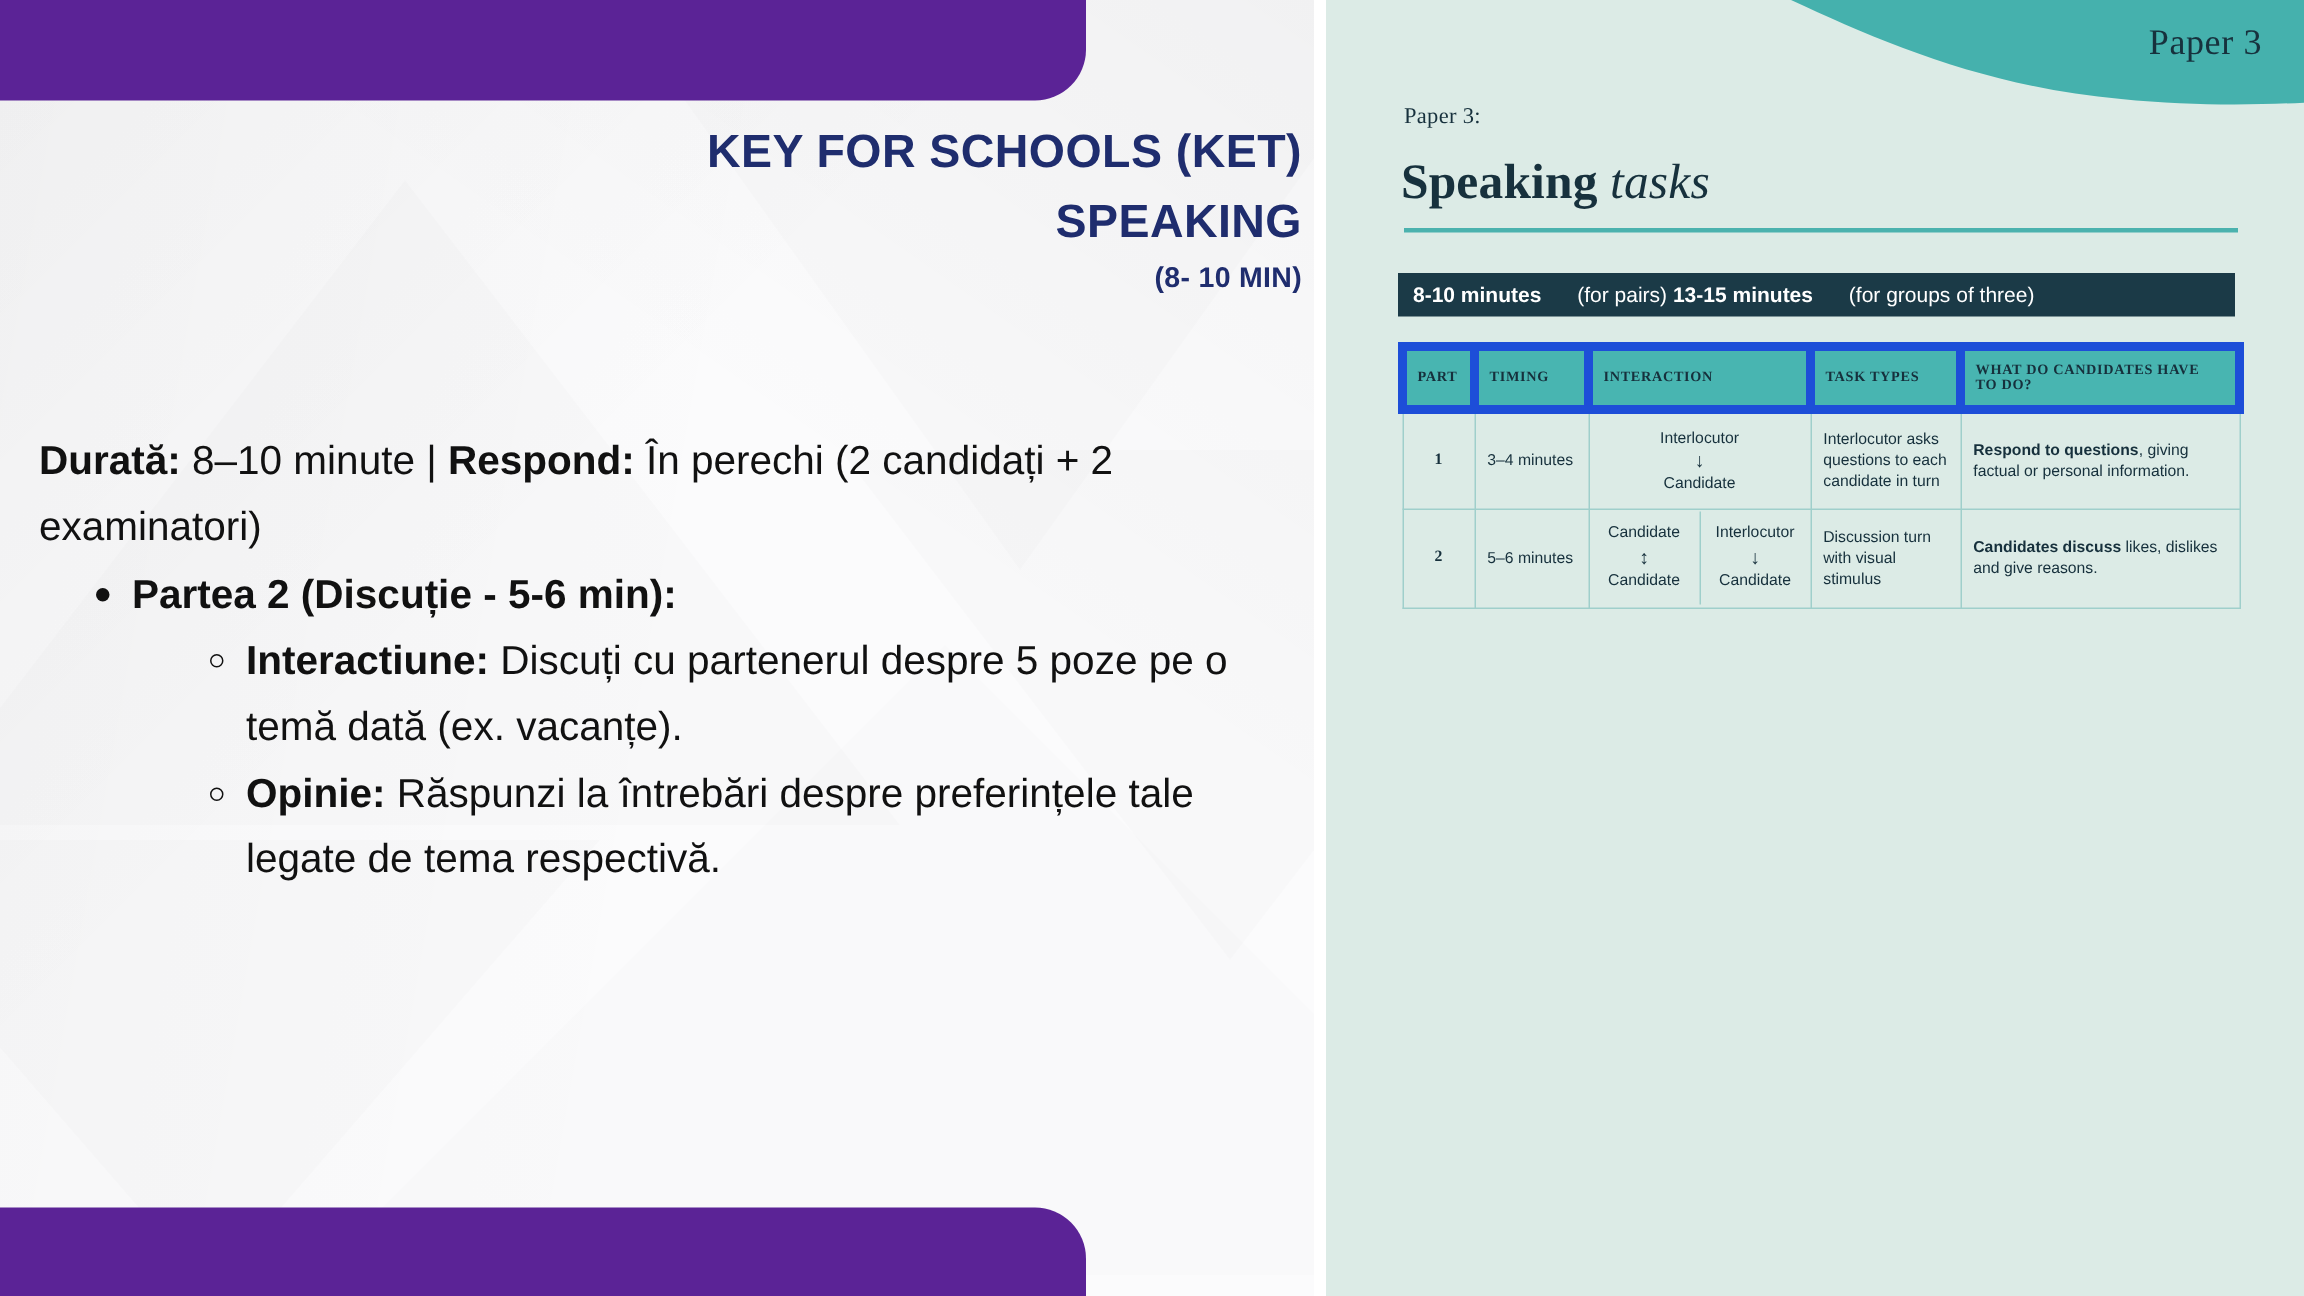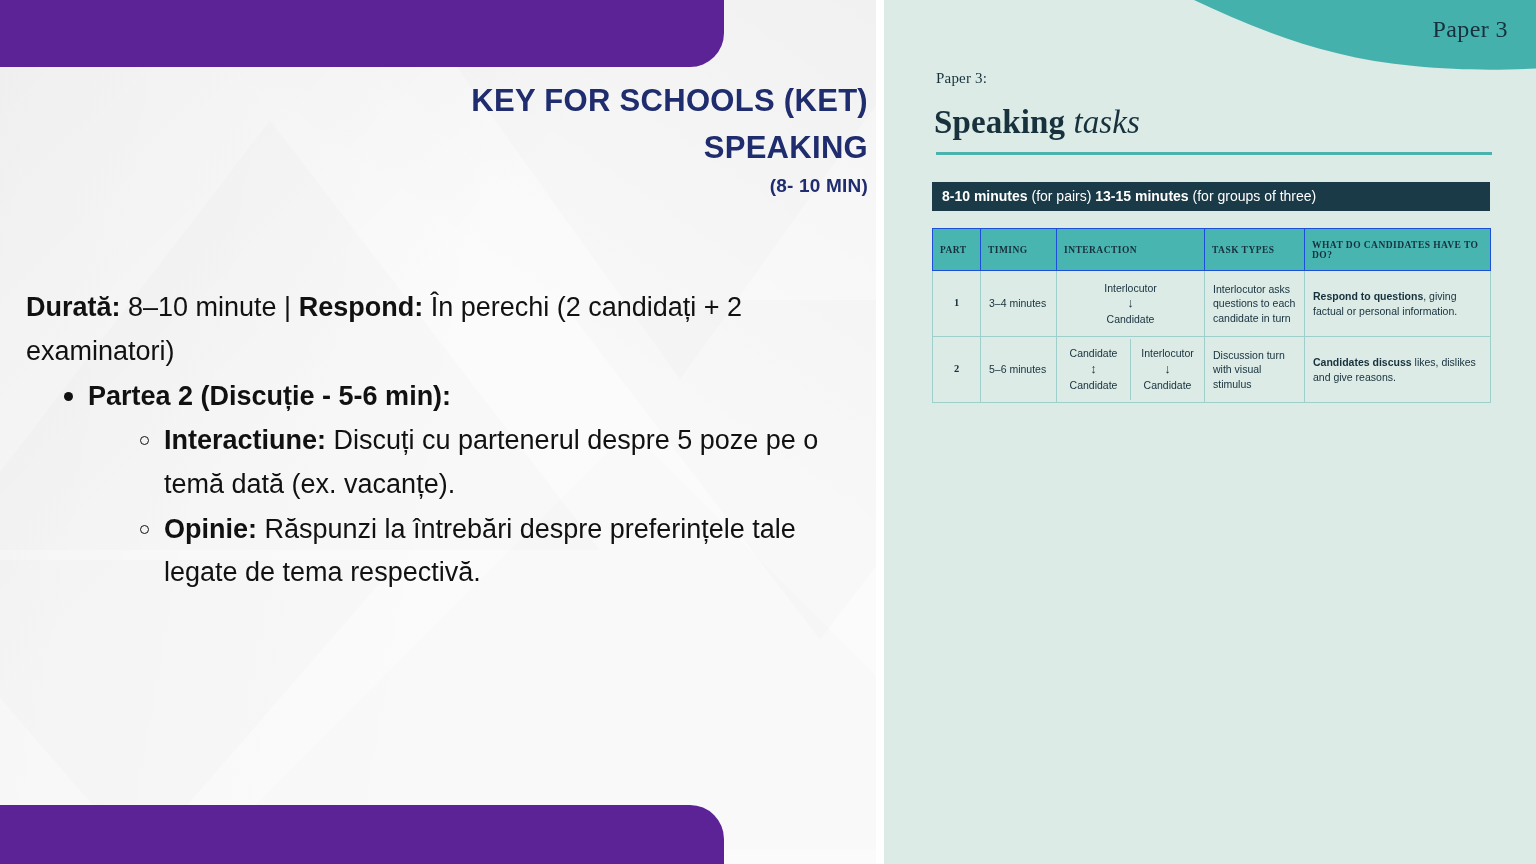--- a/index.html
+++ b/index.html
@@ -102,35 +102,35 @@
     position:absolute;left:52px;top:152px;width:556px;height:3px;background:#4BB2AE;
   }
 
   .time-banner{
     position:absolute;left:48px;top:182px;width:558px;height:29px;
     background:#1B3A47;color:#ffffff;
     font-size:14px;line-height:29px;padding-left:10px;box-sizing:border-box;
     white-space:nowrap;
   }
   .time-banner b{font-weight:bold;}
-  .time-banner span.lt{font-weight:normal;}
+  .time-banner span.lt{font-weight:normal;margin-left:20px;}
 
   
   .spec-table{
     position:absolute;left:48px;top:228px;width:558px;
     border-collapse:collapse;table-layout:fixed;
     color:#17313D;
   }
   .spec-table th{
     background:#48B5B1;color:#16303C;
     font-family:"Liberation Serif", serif;
     font-size:9.5px;font-weight:bold;letter-spacing:.45px;
     text-align:left;vertical-align:middle;
     padding:8px 7px;height:42px;box-sizing:border-box;
-    border:1px solid #1d4ed8;
+    border:6px solid #1d4ed8;
   }
   .spec-table td{
     border:1px solid #9FCFCB;
     vertical-align:middle;padding:7px 8px;
     font-size:10.5px;line-height:1.35;
   }
   .spec-table tbody tr{background:#DCEBE6;}
   .cell-part{
     text-align:center;font-family:"Liberation Serif", serif;
     font-size:26px;font-weight:bold;color:#16303C;

